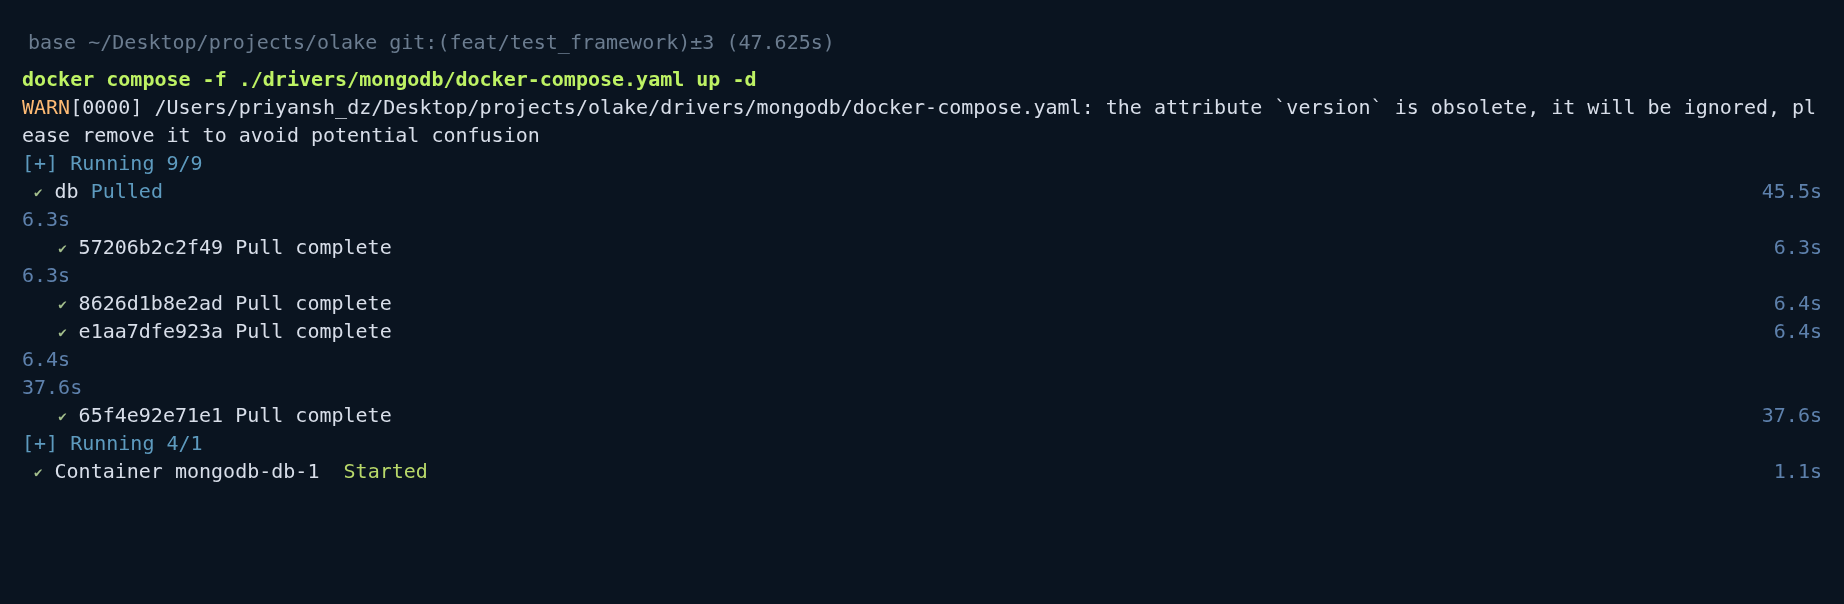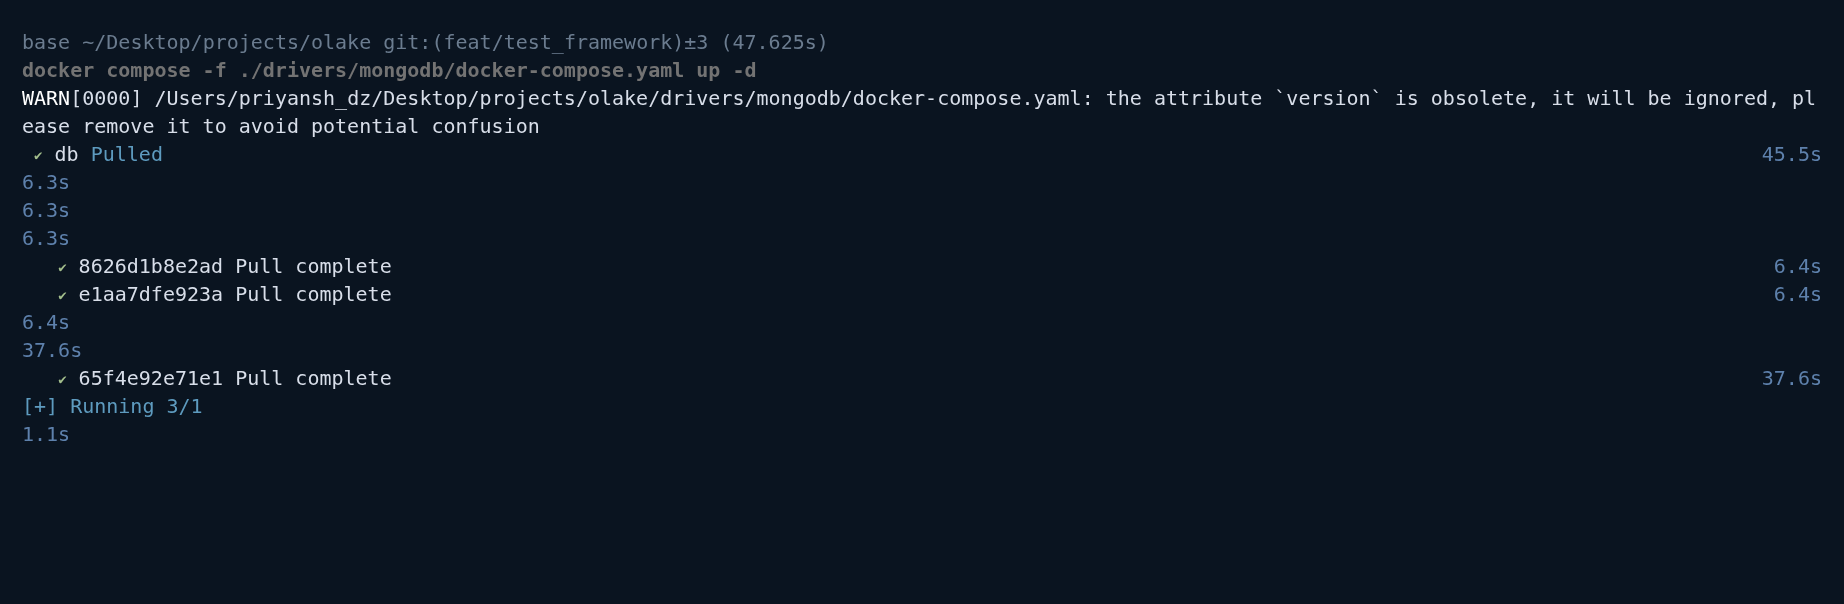--- a/index.html
+++ b/index.html
@@ -24,24 +24,24 @@
       justify-content: space-between;
     }
     .left {
       white-space: pre;
     }
     .right {
       white-space: pre;
       color: #5e81ac;
       text-align: center;
     }
-    .muted { color: #6b7c8f; }
-    .bold-white { color: #737373; font-weight: bold; }
+    .muted { color: #6b7c8f; margin-left: 6px; }
+    .bold-white { color: #bef264; font-weight: bold; margin-top: 9px; }
     .white { color: #d8dee9; }
-    .yellow { color: #ffffff; text-align: center; }
+    .yellow { color: #fdba74; text-align: center; }
     .cyan { color: #5e9bbf; }
     .lime { color: #b9d96a; }
     .check {
       color: #a3be8c;
       font-size: 14px;
       display: inline-block;
       vertical-align: middle;
     }
   </style>
 </head>
@@ -54,38 +54,42 @@
   </div>
 
   <div class="line">
     <span class="left bold-white">docker compose -f ./drivers/mongodb/docker-compose.yaml up -d</span>
   </div>
 
   <div style="white-space: normal; word-break: break-all;">
     <span class="yellow">WARN</span><span class="white">[</span><span class="white">0000</span><span class="white">]</span><span class="white"> /Users/priyansh_dz/Desktop/projects/olake/drivers/mongodb/docker-compose.yaml: the attribute `version` is obsolete, it will be ignored, please remove it to avoid potential confusion</span>
   </div>
 
+  <div class="line">
+    <span class="left"><span class="cyan">[+]</span><span class="cyan"> Running 9/9</span></span>
+  </div>
 
   <div class="line">
     <span class="left"> <span class="check">✔</span> <span class="white">db</span> <span class="cyan">Pulled</span></span>
     <span class="right">45.5s</span>
   </div>
 
   <div id="layers-container">
       <div class="line"><span class="right">6.3s</span></div>
-      <div class="line"><span class="right">6.3s</span></div>
+      <div class="line"><span class="left">   <span class="check">✔</span> <span class="white">57206b2c2f49</span> <span class="white">Pull complete</span></span><span class="right">6.3s</span></div>
       <div class="line"><span class="right">6.3s</span></div>
       <div class="line"><span class="left">   <span class="check">✔</span> <span class="white">8626d1b8e2ad</span> <span class="white">Pull complete</span></span><span class="right">6.4s</span></div>
       <div class="line"><span class="left">   <span class="check">✔</span> <span class="white">e1aa7dfe923a</span> <span class="white">Pull complete</span></span><span class="right">6.4s</span></div>
       <div class="line"><span class="right">6.4s</span></div>
       <div class="line"><span class="right">37.6s</span></div>
       <div class="line"><span class="left">   <span class="check">✔</span> <span class="white">65f4e92e71e1</span> <span class="white">Pull complete</span></span><span class="right">37.6s</span></div>
     </div>
 
   <div class="line">
-    <span class="left"><span class="cyan">[+]</span><span class="cyan"> Running 3/1</span></span>
+    <span class="left"><span class="cyan">[+]</span><span class="cyan"> Running 4/1</span></span>
   </div>
 
   <div class="line">
+    <span class="left"> <span class="check">✔</span> <span class="white">Container</span> <span class="white">mongodb-db-1</span>  <span class="lime">Started</span></span>
     <span class="right">1.1s</span>
   </div>
 
 </div>
 
 </body></html>

